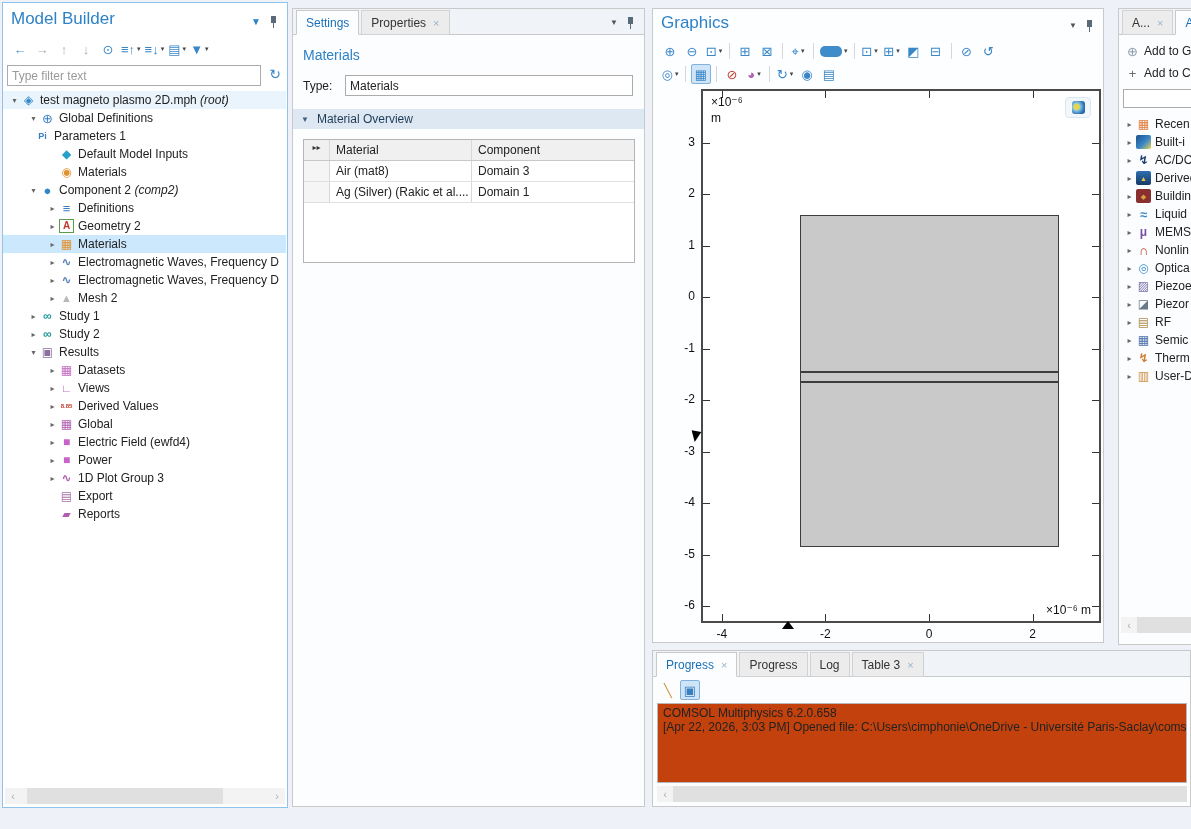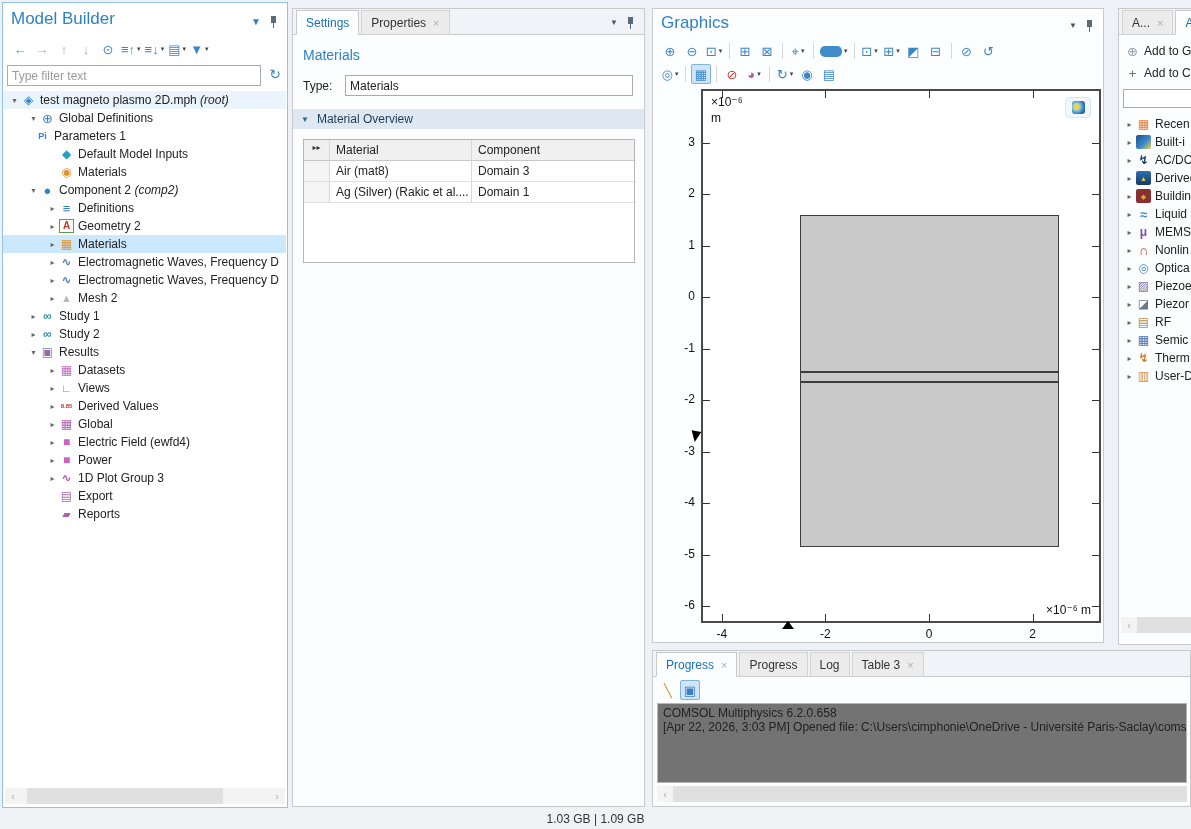--- a/index.html
+++ b/index.html
@@ -558,28 +558,25 @@
         </span>
       </div>
   <div class="tbar" id="msg-toolbar" style="position:absolute;left:4px;top:29px;height:20px;">
         <span class="tbtn">
           <span class="g" style="color: rgb(200, 150, 60);">╲</span>
         </span>
         <span class="tbtn pressed">
           <span class="g" style="color: rgb(58, 127, 193);">▣</span>
         </span>
       </div>
-  <div style="position:absolute;left:4px;right:3px;top:52px;height:80px;background:#737373;border:1px solid #b8b8b8;
+  <div style="position:absolute;left:4px;right:3px;top:52px;height:80px;background:#c2410c;border:1px solid #b8b8b8;
               box-sizing:border-box;padding:2px 5px;overflow:hidden;white-space:nowrap;">
     <div>COMSOL Multiphysics 6.2.0.658</div>
     <div>[Apr 22, 2026, 3:03 PM] Opened file: C:\Users\cimphonie\OneDrive - Université Paris-Saclay\comsol\t</div>
   </div>
   <div class="hscroll" style="left:4px;right:3px;bottom:4px;">
     <span class="sbtn">‹</span>
     <div class="sthumb" style="flex:1;"></div>
   </div>
 </div>
 
-<div id="status">
-  <span>1.03 GB | 1.09 GB</span>
+
 </div>
 
-</div>
-
 </body></html>

